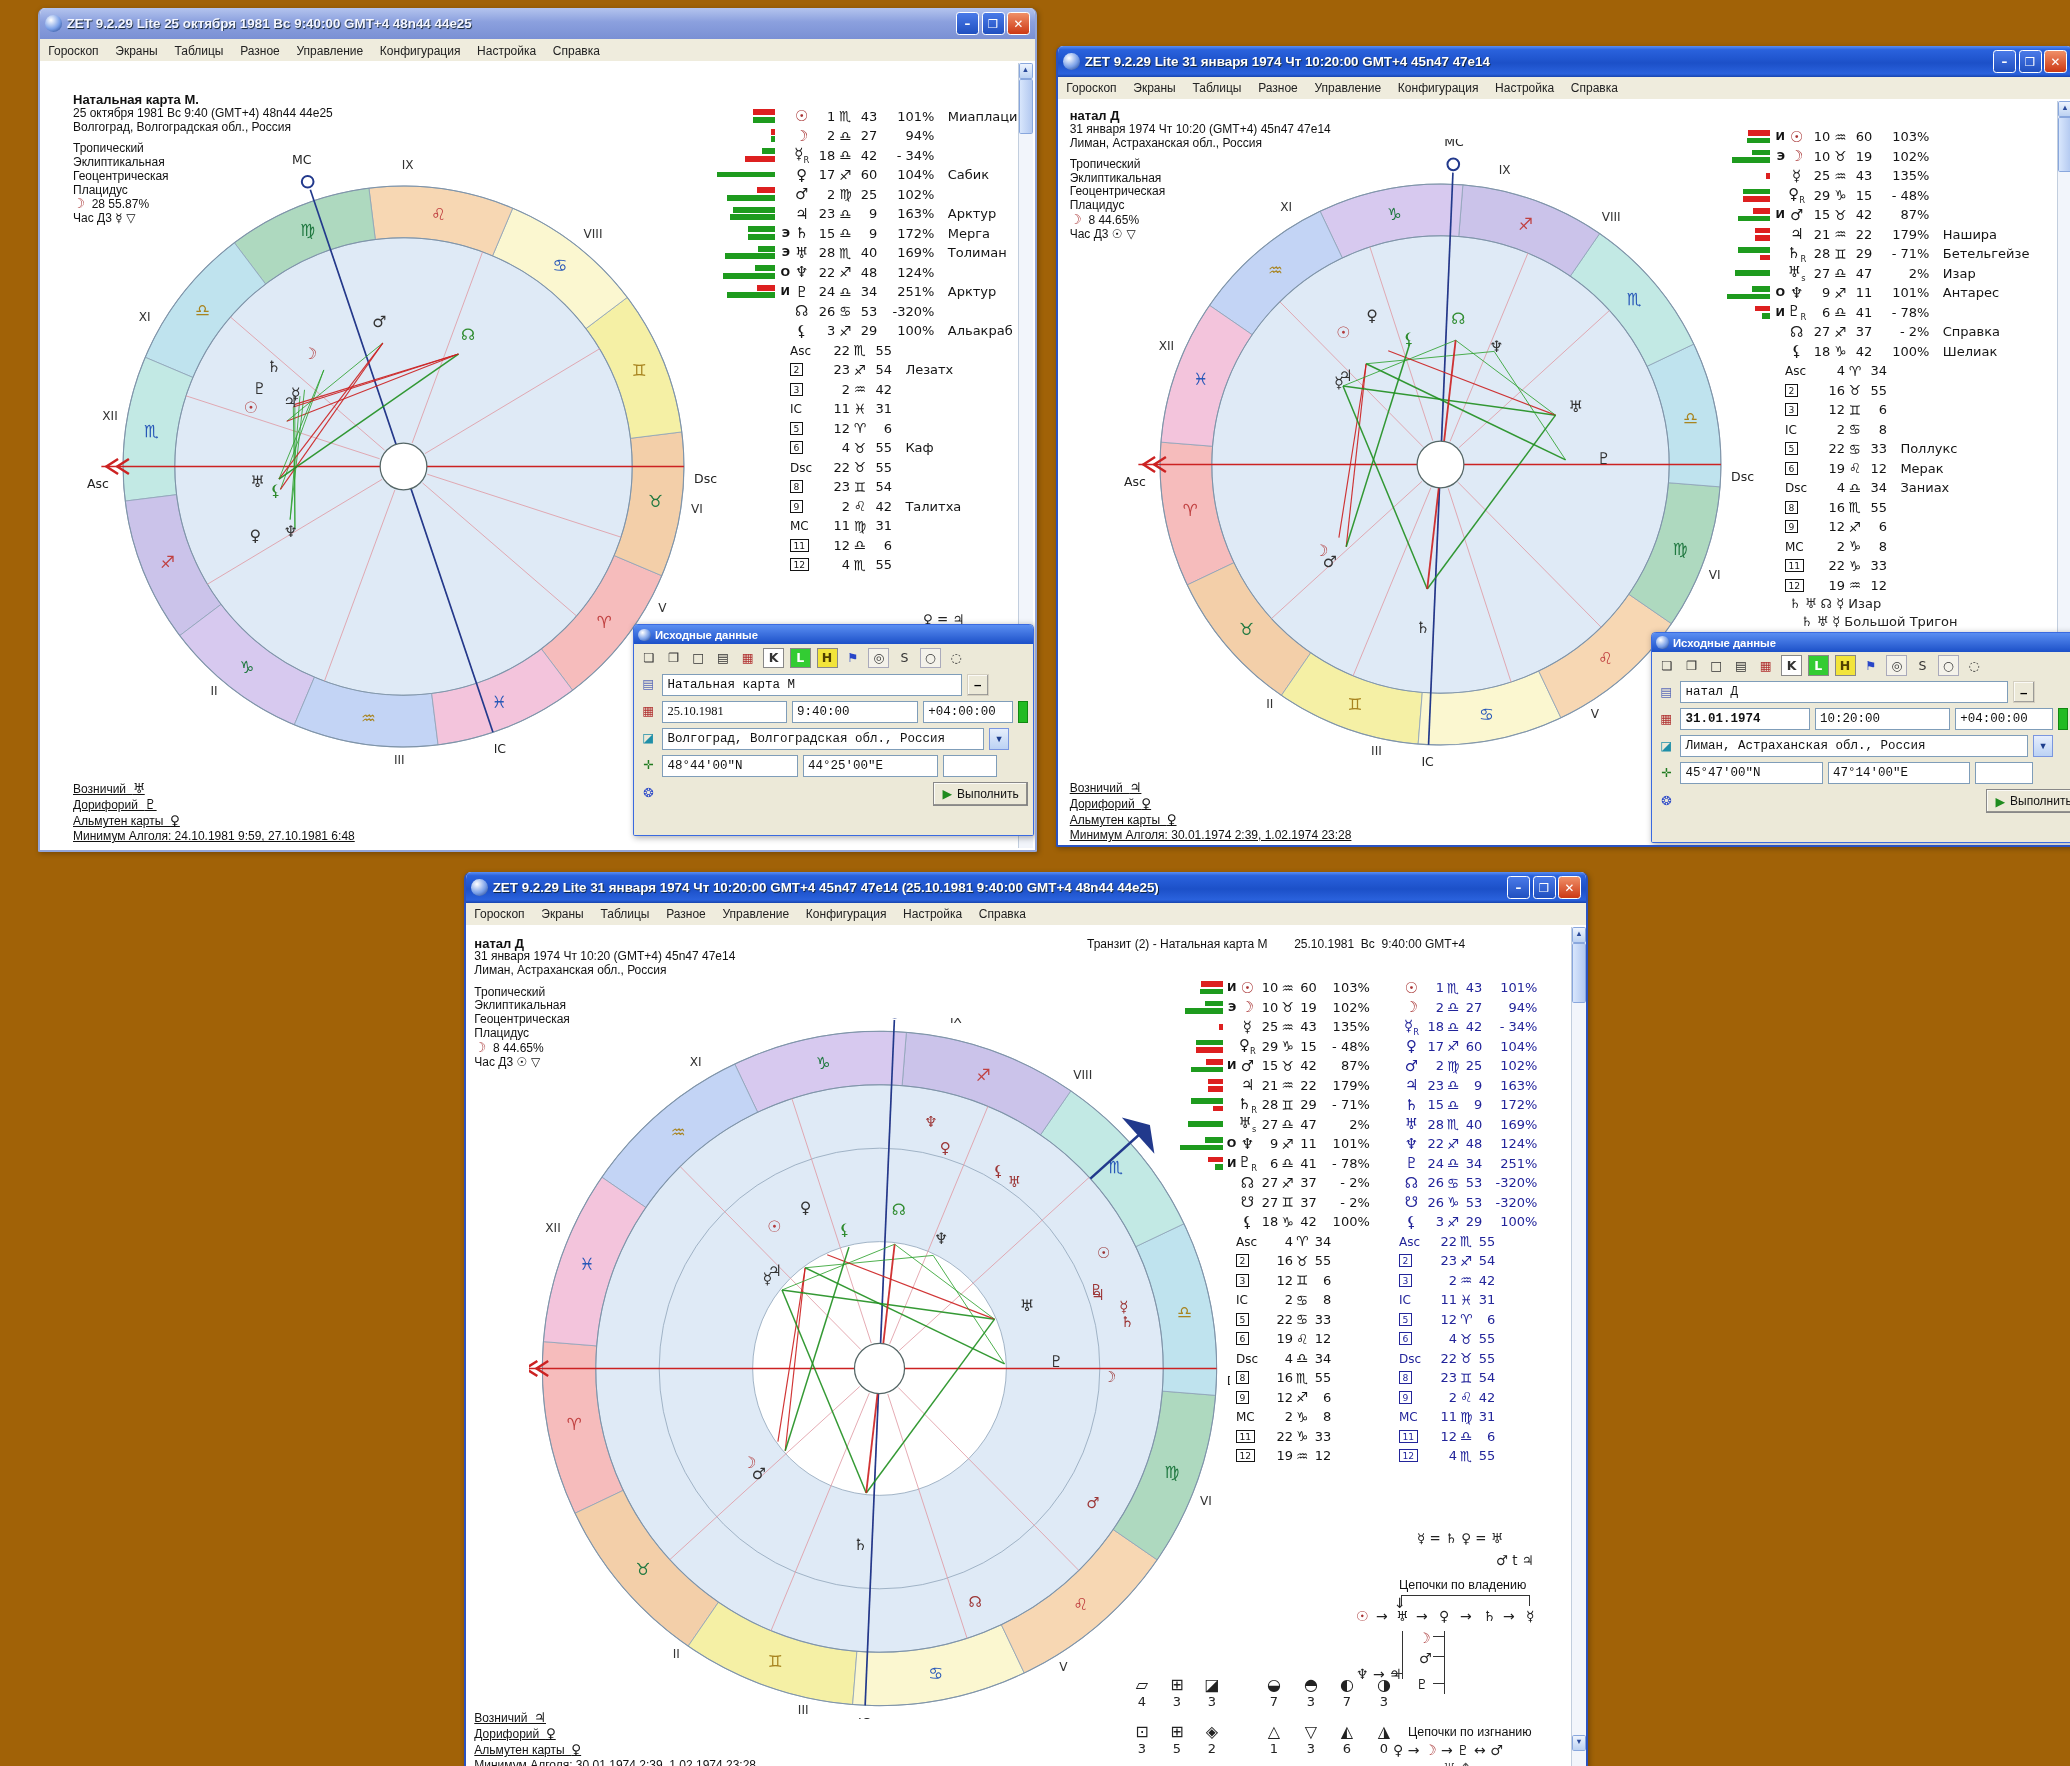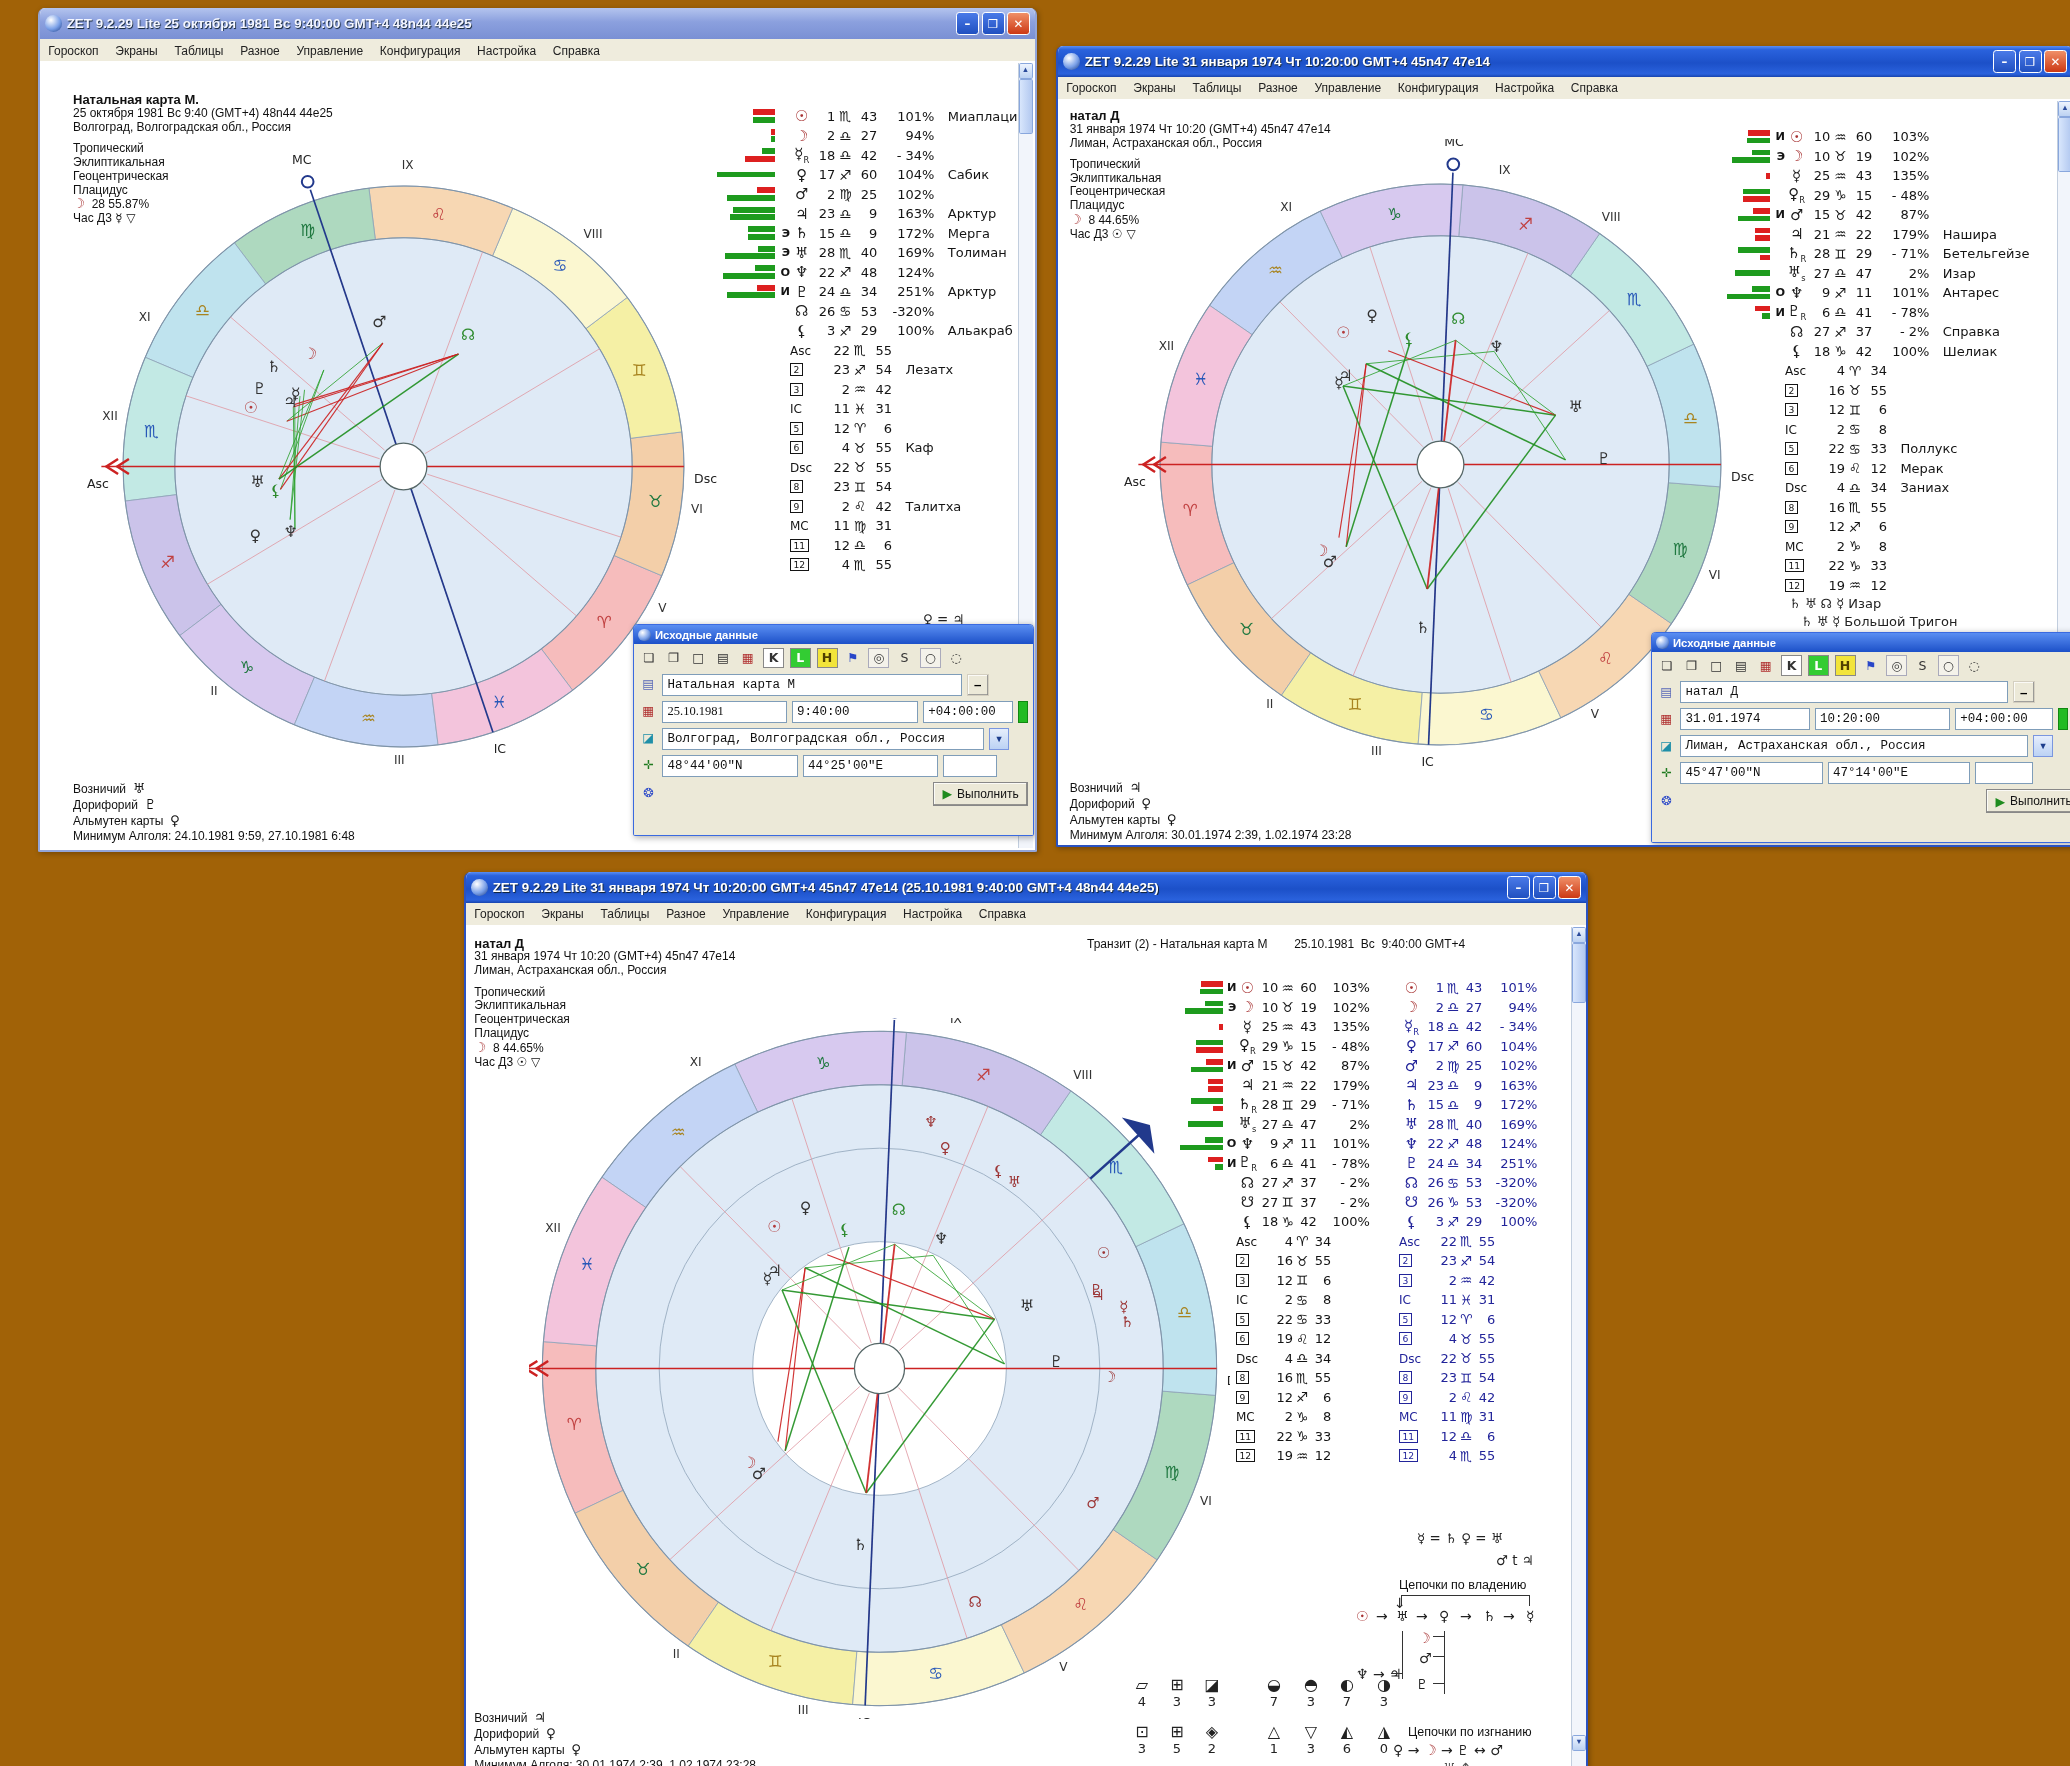--- a/index.html
+++ b/index.html
@@ -25,21 +25,21 @@
   .tbtn.close{background:linear-gradient(#f09068,#cc3814);}
   .menubar{height:22.5px;background:#efecdd;border-bottom:0.8px solid #cfcab4;display:flex;align-items:center;
            padding-left:8.3px;gap:16.7px;font-size:12px;color:#222;}
   .mitem{cursor:default;}
   .content{position:absolute;left:0;right:0;bottom:0;background:#fff;overflow:hidden;}
   
   .infoblock{position:absolute;font-size:12px;color:#111;line-height:13.8px;white-space:nowrap;}
   .iname{font-weight:bold;font-size:13px;}
   .igap{height:7.5px;}
   .moonred{color:#a83434;font-size:13.4px;}
-  .footer{position:absolute;font-size:12px;color:#111;line-height:15px;white-space:nowrap;}
+  .footer{position:absolute;font-size:12px;color:#111;line-height:15px;white-space:nowrap;text-decoration:underline;}
   .note{position:absolute;font-size:13.4px;color:#222;white-space:nowrap;font-family:"DejaVu Sans",sans-serif;}
   .clusters{position:absolute;font-size:13px;color:#222;line-height:18.4px;white-space:nowrap;
             font-family:"DejaVu Sans",sans-serif;}
   .transit-hdr{position:absolute;font-size:12px;color:#111;white-space:pre;}
   
   .ptable{position:absolute;font-family:"DejaVu Sans",sans-serif;color:#141414;}
   .prow{display:flex;align-items:center;height:19.5px;white-space:nowrap;font-size:13px;}
   .bars{display:flex;flex-direction:column;align-items:flex-end;justify-content:center;gap:1.7px;}
   .bar{height:5.8px;display:block;}
   .bar.g{background:#1e9b1e;} .bar.r{background:#dd2020;}
@@ -917,21 +917,21 @@
           <div class="dtool framed">○</div>
           <div class="dtool">◌</div>
         </div>
       <div class="drow">
         <span class="rowicon" style="color:#5a6ab8">▤</span>
         <div class="dfield" style="width:317px;">натал Д</div>
         <div class="minus-btn">–</div>
       </div>
       <div class="drow">
         <span class="rowicon" style="color:#b03030">▦</span>
-        <div class="dfield" style="width:119px;">31.01.1974</div>
+        <div class="dfield" style="width:119px;font-weight:bold;">31.01.1974</div>
         <div class="dfield" style="width:125px;">10:20:00</div>
         <div class="dfield" style="width:87px;">+04:00:00</div>
         <div class="green-sliver"></div>
       </div>
       <div class="drow">
         <span class="rowicon" style="color:#1f8fa8">◪</span>
         <div class="dfield" style="width:337px;">Лиман, Астраханская обл., Россия</div>
         <div class="ddbtn">▼</div>
       </div>
       <div class="drow">

